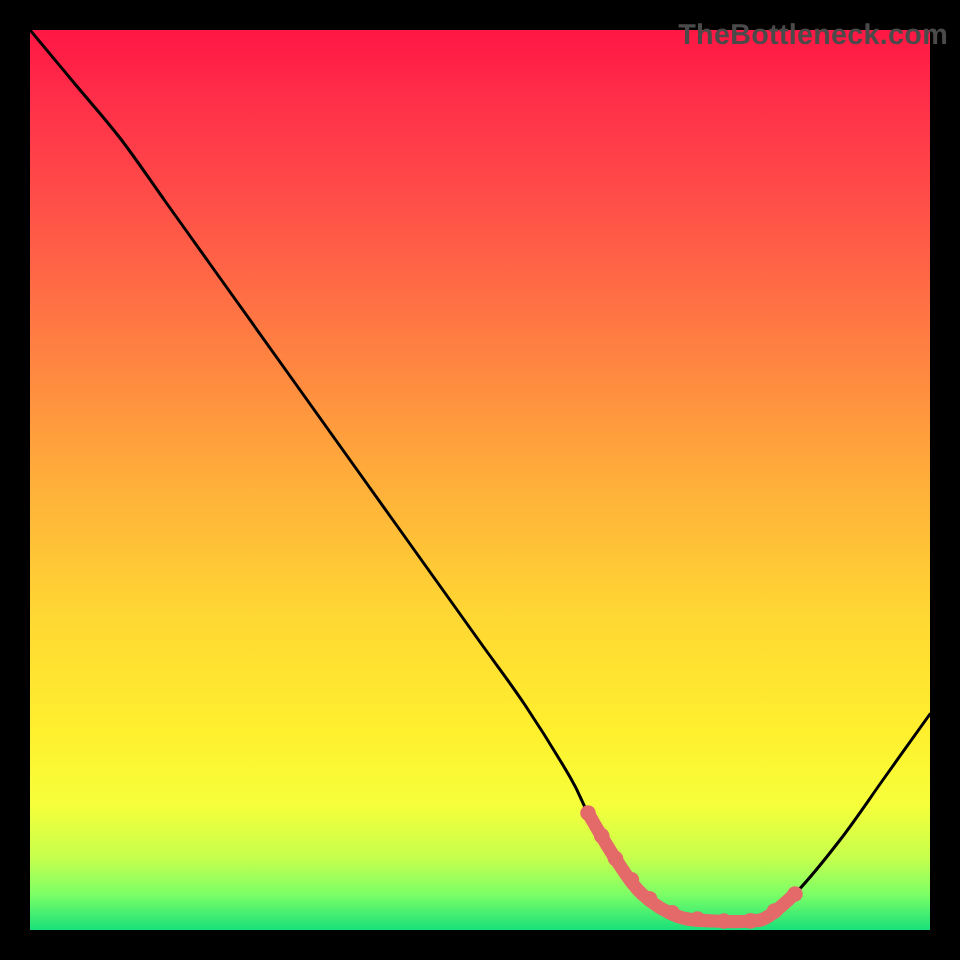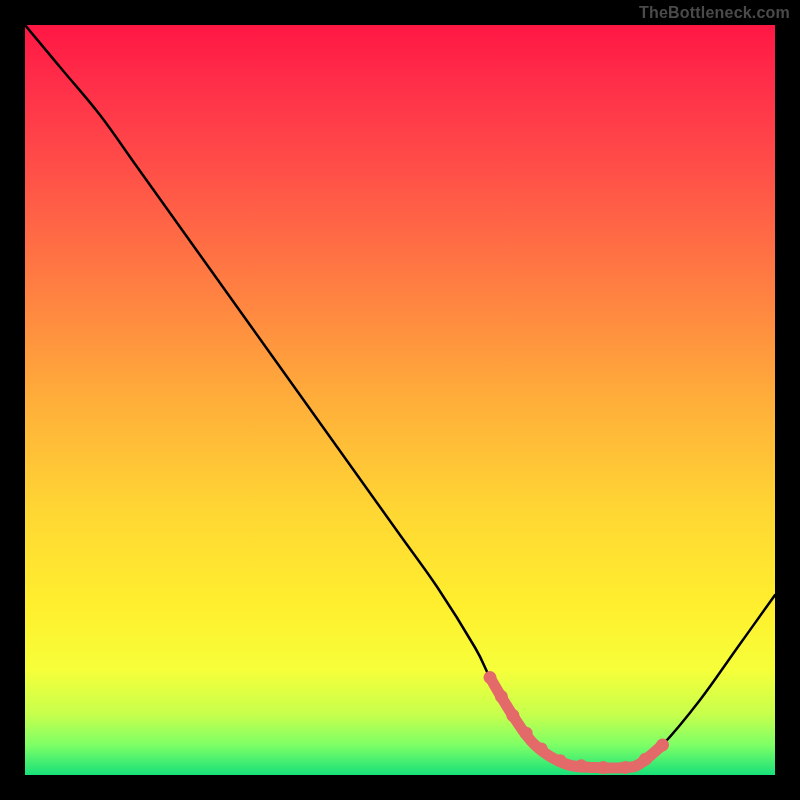--- a/index.html
+++ b/index.html
@@ -12,23 +12,23 @@
     font-family: Arial, Helvetica, sans-serif;
   }
   .frame {
     position: relative;
     width: 800px;
     height: 800px;
     background: #000;
   }
   .watermark {
     position: absolute;
-    top: 4px;
+    top: 16px;
     right: 10px;
-    font-size: 16px;
+    font-size: 24px;
     font-weight: 600;
     color: #4a4a4a;
     letter-spacing: 0.2px;
     z-index: 10;
     user-select: none;
   }
   .plot-wrap {
     position: absolute;
     left: 25px;
     top: 25px;

